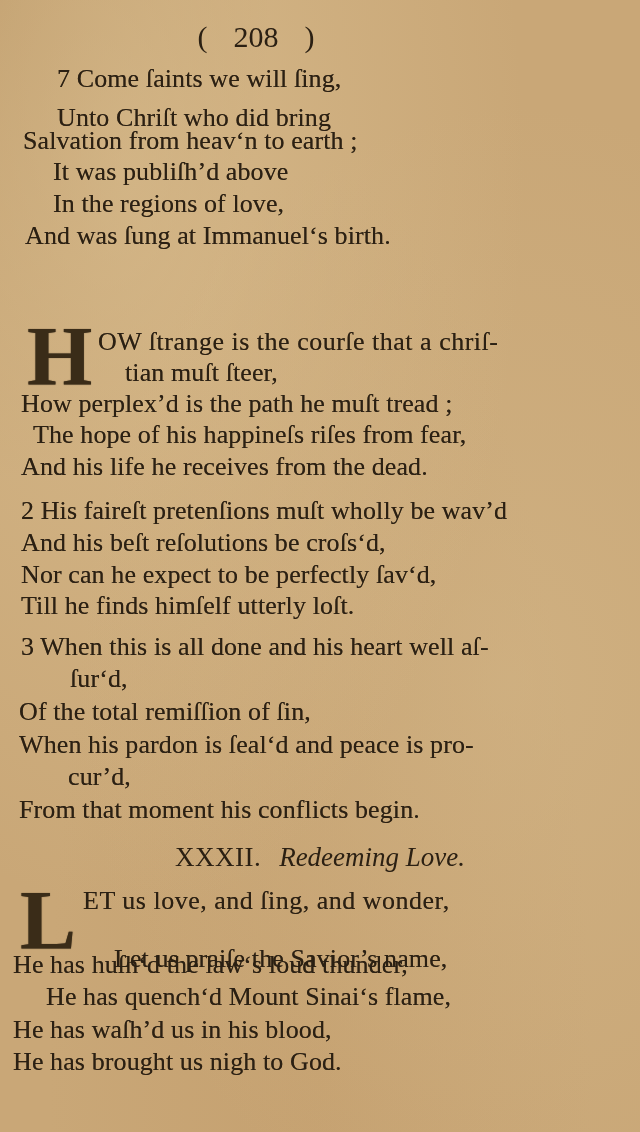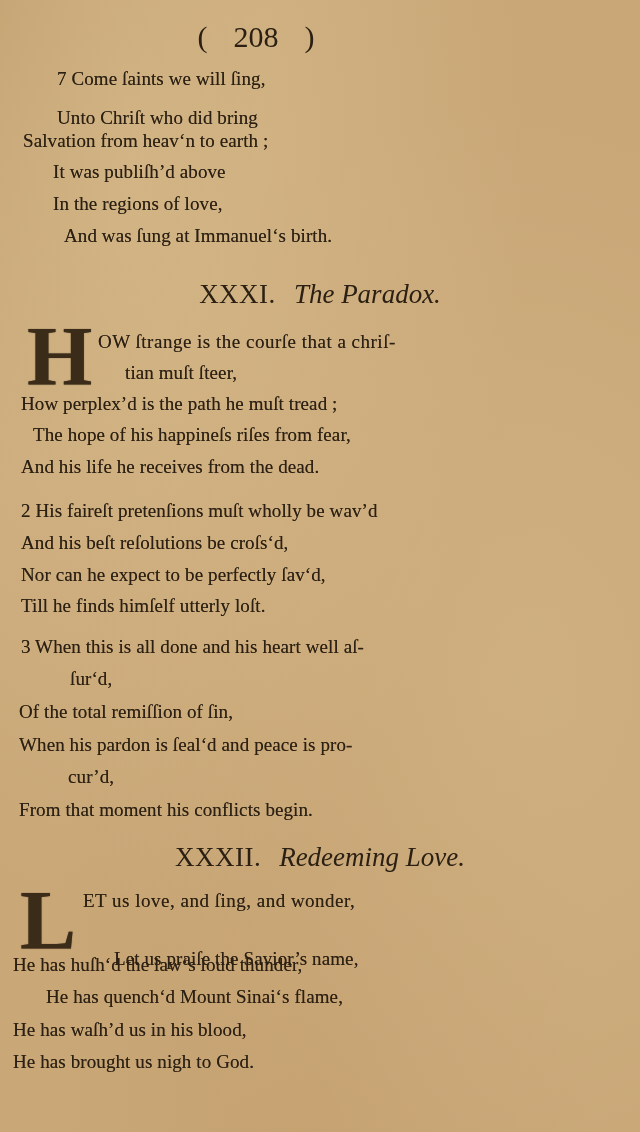--- a/index.html
+++ b/index.html
@@ -11,21 +11,21 @@
         radial-gradient(ellipse at 80% 60%, rgba(214,186,140,0.45), rgba(0,0,0,0) 60%),
         radial-gradient(ellipse at 50% 95%, rgba(190,150,100,0.35), rgba(0,0,0,0) 60%),
         radial-gradient(ellipse at 0% 0%, rgba(160,120,70,0.35), rgba(0,0,0,0) 30%);
       font-family: "Liberation Serif", "DejaVu Serif", serif;
       color: #2b2013;
       position: relative;
     }
     .page { position: absolute; inset: 0; }
     .line {
       position: absolute; white-space: nowrap;
-      font-size: 19px; line-height: 30px; letter-spacing: 0.1px;
+      font-size: 26px; line-height: 30px; letter-spacing: 0.1px;
       text-shadow: 0 0 0.6px rgba(40,28,15,0.6);
     }
     .pagenum { position: absolute; top: 20px; left: 0; width: 512px; text-align: center; font-size: 30px; }
     .pagenum .paren { display: inline-block; margin: 0 26px; }
     .heading { position: absolute; left: 0; width: 640px; text-align: center; font-size: 27px; }
     .heading .num { margin-right: 18px; letter-spacing: 0.5px; }
     .heading .title { font-style: italic; }
     .dropcap {
       position: absolute; font-size: 84px; line-height: 70px;
       font-weight: bold; color: #3a2c18; letter-spacing: -2px;
@@ -41,26 +41,23 @@
   <div class="pagenum">
     <span class="paren">(</span><span>208</span><span class="paren">)</span>
   </div>
 
   <div>
     <div class="line" style="top:64px; left:57px;">7 Come ſaints we will ſing,</div>
     <div class="line" style="top:96px; left:57px;margin-top:7px;">Unto Chriſt who did bring</div>
     <div class="line" style="top:126px; left:23px;">Salvation from heav‘n to earth ;</div>
     <div class="line" style="top:157px; left:53px;">It was publiſh’d above</div>
     <div class="line" style="top:189px; left:53px;">In the regions of love,</div>
-    <div class="line" style="top:221px; left:25px;margin-left:39px;">And was ſung at Immanuel‘s birth.</div>
+    <div class="line" style="top:221px; left:25px;">And was ſung at Immanuel‘s birth.</div>
   </div>
 
-  <div class="heading" style="top:279px;">
-    <span class="num">XXXI.</span><span class="title">The Paradox.</span>
-  </div>
 
   <div>
     <div class="dropcap" style="top:322px; left:27px;">H</div>
     <div class="line caps-start" style="top:327px; left:98px;">OW ſtrange is the courſe  that a chriſ-</div>
     <div class="line" style="top:358px; left:125px;">tian muſt ſteer,</div>
     <div class="line" style="top:389px; left:21px;">How perplex’d is the path he muſt tread ;</div>
     <div class="line" style="top:420px; left:33px;">The hope of his happineſs riſes from fear,</div>
     <div class="line" style="top:452px; left:21px;">And his life he receives from the dead.</div>
   </div>
 

